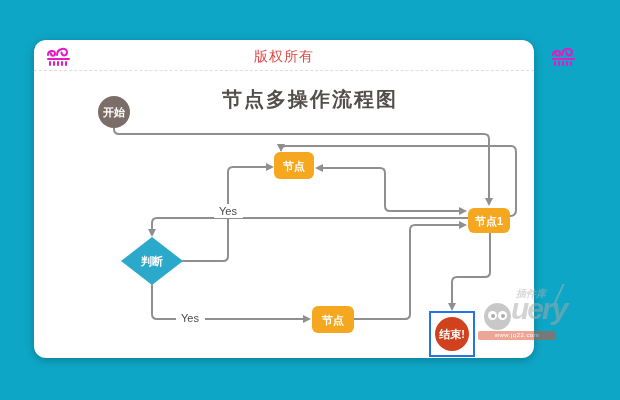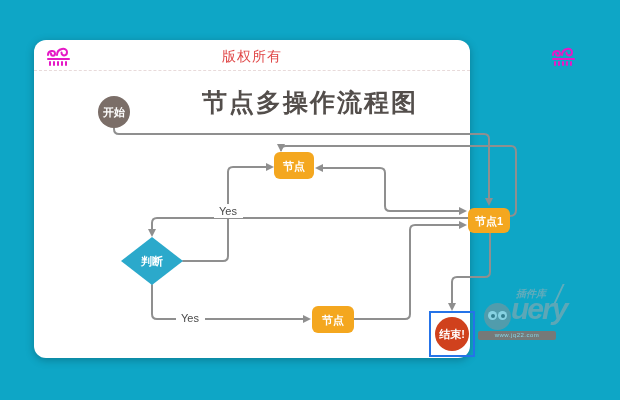--- a/index.html
+++ b/index.html
@@ -1,27 +1,27 @@
 <!DOCTYPE html>
 <html><head>
 <meta charset="utf-8">
 <style>
   html,body{margin:0;padding:0;}
   body{font-family:"Liberation Sans", sans-serif;}
   .stage{position:relative;width:620px;height:400px;background:#0ea6c6;overflow:hidden;}
-  .card{position:absolute;left:34px;top:40px;width:436px;height:318px;background:#ffffff;
+  .card{position:absolute;left:34px;top:40px;width:500px;height:318px;background:#ffffff;
         border-radius:12px;box-shadow:0 2px 8px rgba(0,0,0,.25);}
   .card-header{position:relative;height:30px;border-bottom:1px dashed #e8dada;}
   .copyright{position:absolute;left:0;right:0;top:0;height:30px;line-height:32px;
              text-align:center;font-size:14px;color:#e04848;letter-spacing:1px;}
   .hdr-icon{position:absolute;top:6px;width:26px;height:22px;}
   .hdr-icon.left{left:12px;}
   .hdr-icon.right{left:517px;}
   .flow-title{position:absolute;left:34px;top:86px;width:552px;text-align:center;
-              font-size:25px;font-weight:bold;color:#534e4b;letter-spacing:2px;}
+              font-size:20px;font-weight:bold;color:#534e4b;letter-spacing:2px;}
   svg.flow{position:absolute;left:0;top:0;}
   .edge{fill:none;stroke-width:2;stroke-linecap:round;}
   .node-label{font-size:11px;font-weight:bold;fill:#ffffff;text-anchor:middle;
               font-family:"Liberation Sans", sans-serif;}
   .yes-label{font-size:11px;fill:#4a4a4a;text-anchor:middle;font-family:"Liberation Sans", sans-serif;}
   
   .watermark{position:absolute;left:468px;top:284px;width:118px;height:66px;opacity:.5;}
   .wm-tag{position:absolute;left:46px;top:3px;font-size:10px;font-style:italic;font-weight:bold;
           color:#b2b2b2;}
   .wm-slash{position:absolute;left:88px;top:0px;width:2px;height:20px;background:#b2b2b2;

